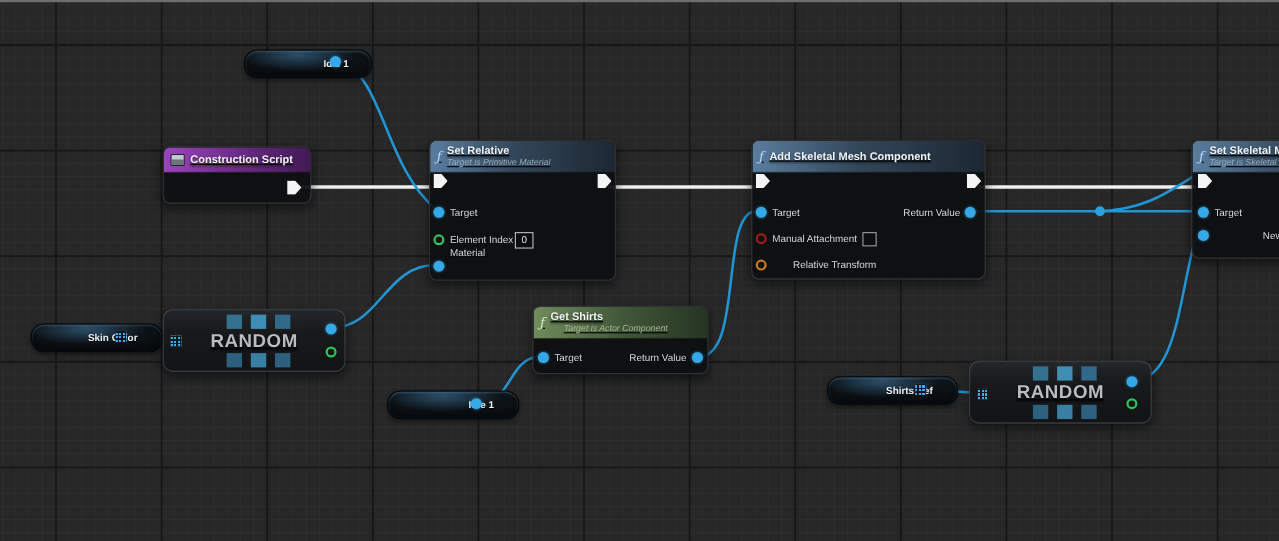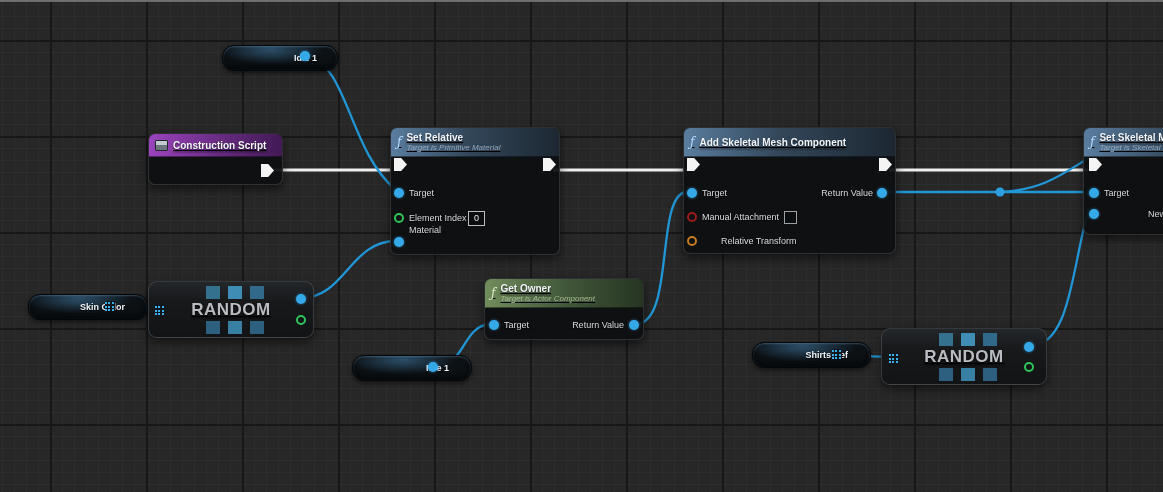--- a/index.html
+++ b/index.html
@@ -16,21 +16,21 @@
   svg.wires{position:absolute;left:0;top:0;z-index:1;}
   .node{position:absolute;z-index:2;background:rgba(14,15,16,.94);border:1px solid rgba(125,135,145,.28);
     border-radius:7px;box-shadow:0 4px 10px rgba(0,0,0,.55);text-decoration:underline;}
   .hdr{height:28px;border-radius:6px 6px 0 0;display:flex;align-items:center;padding:0 8px 0 6px;gap:5px;
     border-bottom:1px solid rgba(0,0,0,.45);}
   .hdr.blue{background:linear-gradient(90deg,#5a7d9f 0%,#33475a 45%,#1c2732 100%);}
   .hdr.green{background:linear-gradient(90deg,#718c5c 0%,#42583a 50%,#263522 100%);}
   .hdr.purple{background:linear-gradient(90deg,#9b44bd 0%,#662a80 55%,#421a55 100%);height:22px;}
   .title{font-size:10px;font-weight:bold;color:#f2f6f9;line-height:11px;white-space:nowrap;text-shadow:0 1px 2px rgba(0,0,0,.7);}
   .subtitle{font-size:8px;font-style:italic;color:#93a9bd;line-height:9px;white-space:nowrap;}
-  .hdr.green .subtitle{color:#a4b894;}
+  .hdr.green .subtitle{color:#a4b894;margin-left:12px;}
   .fnicon{font-family:"DejaVu Serif",serif;font-style:italic;font-size:12px;color:#b5dcff;line-height:1;}
   .hdr.green .fnicon{color:#d9eac9;}
   .cs-icon{width:11px;height:9px;background:#c3cbd2;border:1px solid #22262a;box-shadow:inset 0 -5px 0 #6d767d;border-radius:1px;}
   .pin{position:absolute;z-index:3;}
   .pin.exec{width:13px;height:13px;background:#f4f4f4;clip-path:polygon(0 0,55% 0,100% 50%,55% 100%,0 100%);}
   .pin.dot{width:10px;height:10px;border-radius:50%;background:#35a8e8;box-shadow:0 0 3px rgba(53,168,232,.65);}
   .pin.ring-green{width:10px;height:10px;border-radius:50%;border:2.5px solid #2fc55a;box-sizing:border-box;}
   .pin.ring-red{width:10px;height:10px;border-radius:50%;border:2.5px solid #9e1c1c;box-sizing:border-box;}
   .pin.ring-orange{width:10px;height:10px;border-radius:50%;border:2.5px solid #c87b1f;box-sizing:border-box;}
   .pin.gridpin{width:10px;height:10px;background-color:#3ab2ee;
@@ -133,21 +133,21 @@
     <div class="pin dot" style="left:5px;top:60px;"></div>
     <span class="plabel" style="left:20px;top:60px;">Target</span>
     <div class="pin dot" style="left:5px;top:81px;"></div>
     <span class="plabel" style="left:20px;top:81px;margin-left:44px;">New Mesh</span>
   </div>
 
   <div class="node" style="left:484px;top:278px;width:158px;height:60px;">
     <div class="hdr green">
       <span class="fnicon">ƒ</span>
       <div>
-        <div class="title">Get Owner</div>
+        <div class="title">Get Shirts</div>
         <div class="subtitle">Target is Actor Component</div>
       </div>
     </div>
     <div class="pin dot" style="left:4px;top:41px;"></div>
     <span class="plabel" style="left:19px;top:41px;">Target</span>
     <div class="pin dot" style="left:144px;top:41px;"></div>
     <span class="plabel" style="right:19px;top:41px;">Return Value</span>
   </div>
 
   <div class="pill" style="left:28px;top:294px;width:96px;padding-right:22px;">

